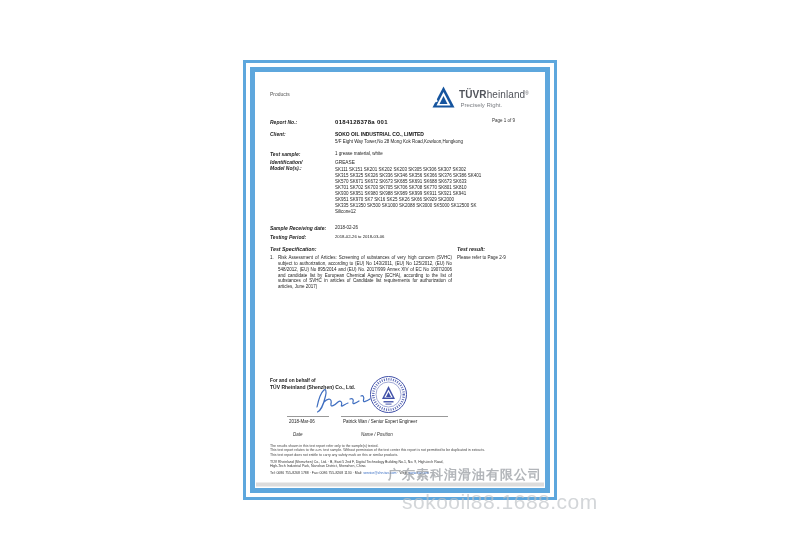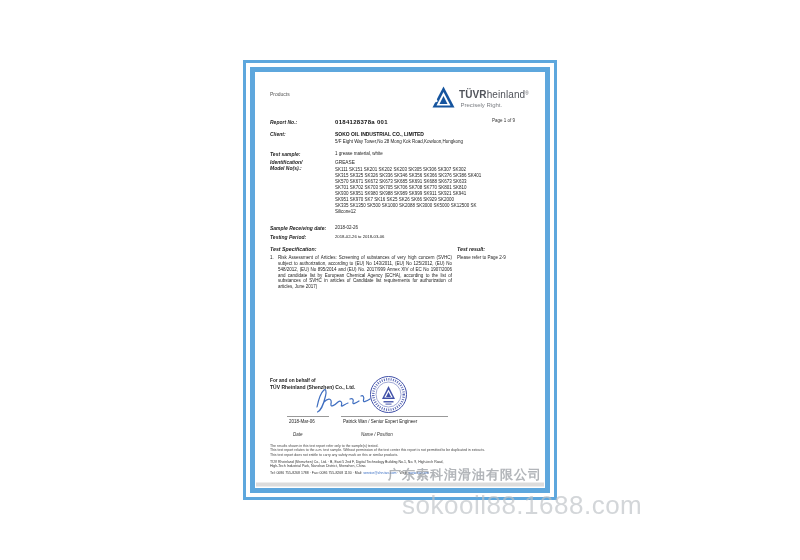--- a/index.html
+++ b/index.html
@@ -22,21 +22,21 @@
   .tagline{font-size:12px;color:#7a7d82;}
   .pagenum{font-size:9px;color:#333;}
   .modelline{font-size:9px;line-height:12px;color:#1d1d1d;}
   .paragraph{font-size:9px;line-height:11.5px;color:#1d1d1d;}
   .sig-line{border-top:1px solid #333;height:0;}
   .linkblue{color:#2f66c0;}
   .graybar{background:#dcdcdc;}
   
   #wm-cn{position:absolute;left:388px;top:466px;font-size:13px;font-weight:bold;
          letter-spacing:1px;color:rgba(130,136,142,0.62);white-space:nowrap;}
-  #wm-url{position:absolute;left:402px;top:490px;font-size:26px;
+  #wm-url{position:absolute;left:402px;top:490px;font-size:21px;
           letter-spacing:0.5px;color:rgba(188,193,198,0.66);white-space:nowrap;}
 </style>
 </head>
 <body>
 
 <div id="canvas">
 
   <div id="doc-outer">
     <div id="doc2x">
       <div class="frame-outer"></div>

